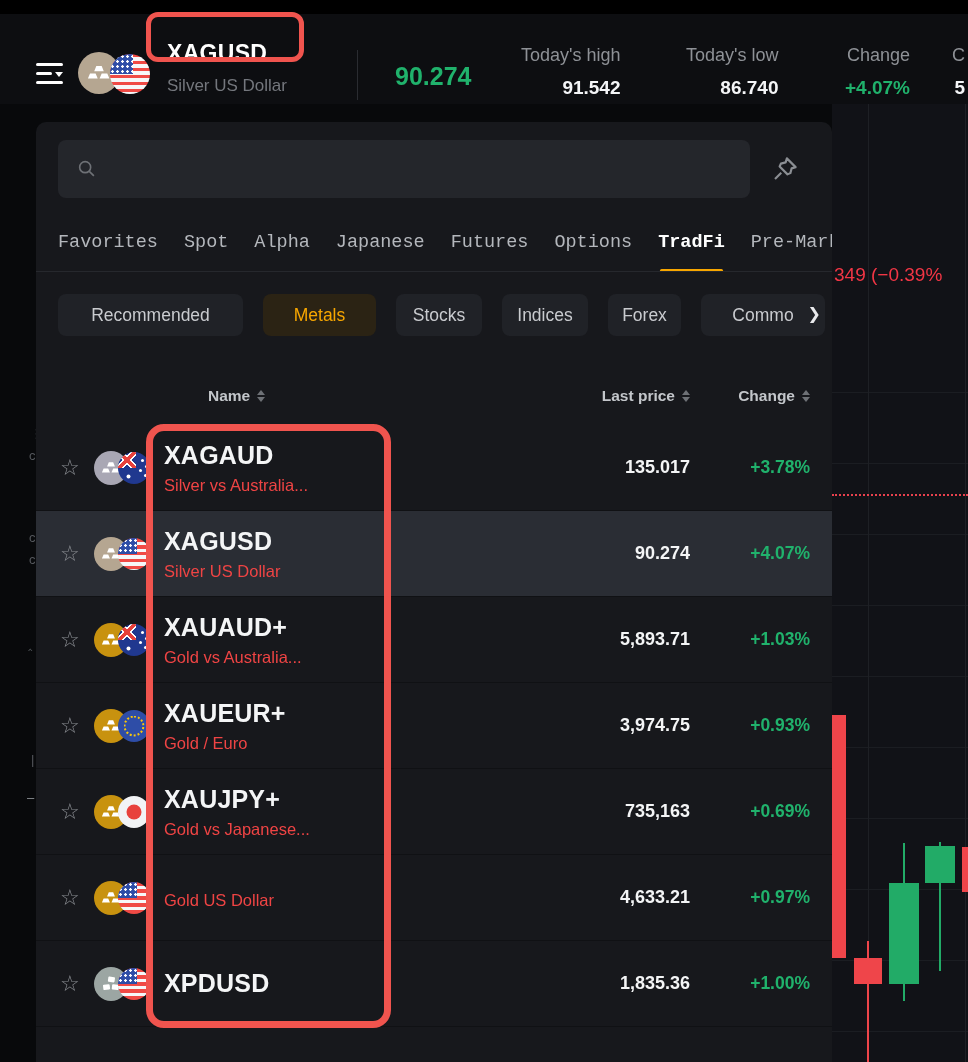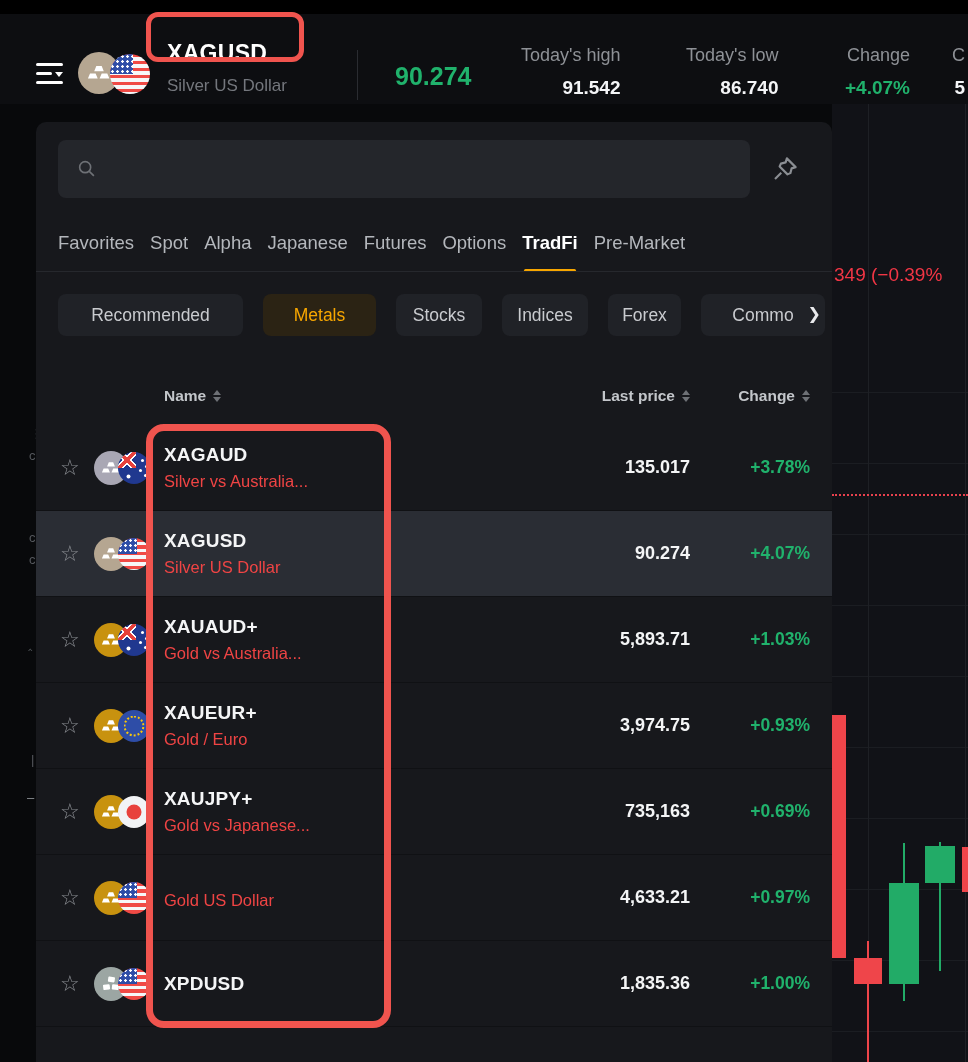--- a/index.html
+++ b/index.html
@@ -80,51 +80,51 @@
   .panel { position:absolute; left:36px; top:122px; width:796px; height:940px;
     background:#17181C; border-radius:10px 10px 0 0; overflow:hidden; }
 
   .search { position:absolute; left:22px; top:18px; width:692px; height:58px;
     background:#24262B; border-radius:8px; border:none; outline:none; color:#E8E9EB;
     font-size:17px; padding:0 16px 0 52px; }
   .search-ic { position:absolute; left:40px; top:36px; pointer-events:none; }
   .pin-btn { position:absolute; left:734px; top:32px; width:36px; height:36px; cursor:pointer; }
 
   .tabs { position:absolute; left:22px; top:104px; width:790px; height:46px;
-    display:flex; gap:16px; white-space:nowrap; overflow:hidden; }
+    display:flex; gap:26px; white-space:nowrap; overflow:hidden;font-family:Liberation Mono, monospace; }
   .tab { font-size:18.5px; color:#B4B7BC; padding-top:6px; position:relative; cursor:pointer; flex:none; }
   .tab.active { color:#FFFFFF; font-weight:bold; }
   .tab.active::after { content:""; position:absolute; left:2px; right:2px; bottom:0; height:3px;
     background:#F7A600; border-radius:2px; }
   .tabs-div { position:absolute; left:0; top:149px; width:796px; height:1px; background:#26282D; }
 
   .chips { position:absolute; left:22px; top:172px; width:790px; height:42px; display:flex; gap:20px; overflow:hidden; }
   .chip { height:42px; background:#202227; border-radius:8px; color:#C9CBCF; font-size:17.5px;
     display:flex; align-items:center; justify-content:center; cursor:pointer; flex:none; position:relative; overflow:hidden; }
   .chip.active { background:#2B2314; color:#F7A600; }
   .chip-chevron { position:absolute; right:4px; top:10px; color:#E9EAEC; font-size:16px; font-weight:bold; }
 
   .thead { position:absolute; left:0; top:252px; width:796px; height:44px;
     display:grid; grid-template-columns:34px 70px 1fr 142px 120px; align-items:center; padding:0 22px 0 24px; }
-  .th { font-size:15.5px; font-weight:bold; color:#C3C6CA; display:flex; align-items:center; cursor:pointer; }
+  .th { font-size:15.5px; font-weight:bold; color:#C3C6CA; display:flex; align-items:center; cursor:pointer;margin-left:44px; }
   .th.right { justify-content:flex-end; }
   .sort { display:inline-flex; flex-direction:column; gap:2px; margin-left:7px; }
   .sort i { width:0; height:0; border-left:4px solid transparent; border-right:4px solid transparent; }
   .sort .up { border-bottom:5px solid #6E7176; }
   .sort .dn { border-top:5px solid #6E7176; }
 
   .rows { position:absolute; left:0; top:303px; width:796px; }
   .row { width:796px; height:86px; display:grid; grid-template-columns:34px 70px 1fr 142px 120px;
     align-items:center; padding:0 22px 0 24px; border-bottom:1px solid #101114; cursor:pointer; }
   .row.selected { background:#2A2D34; }
   .star { font-size:22px; color:#8A8D92; cursor:pointer; line-height:1; }
   .pair { position:relative; width:60px; height:36px; }
   .pair .base { position:absolute; left:0; top:1px; width:34px; height:34px; }
   .pair .quote { position:absolute; left:24px; top:2px; width:32px; height:32px; }
-  .nm b { display:block; font-size:19px; color:#F4F5F6; letter-spacing:.2px; }
+  .nm b { display:block; font-size:25px; color:#F4F5F6; letter-spacing:.2px; }
   .nm i { display:block; font-style:normal; font-size:16.5px; color:#ef4444; margin-top:6px; }
   .price { text-align:right; font-size:18px; font-weight:bold; color:#F4F5F6; }
   .chg { text-align:right; font-size:17.5px; font-weight:bold; color:#20B26C; }
 
   
   .anno { position:absolute; border:5px solid #F0544E; border-radius:12px; pointer-events:none; z-index:60; }
   .anno-1 { left:146px; top:12px; width:158px; height:50px; }
   .anno-2 { left:146px; top:424px; width:245px; height:604px; border-width:7px; border-radius:18px; }
 </style>
 </head>

